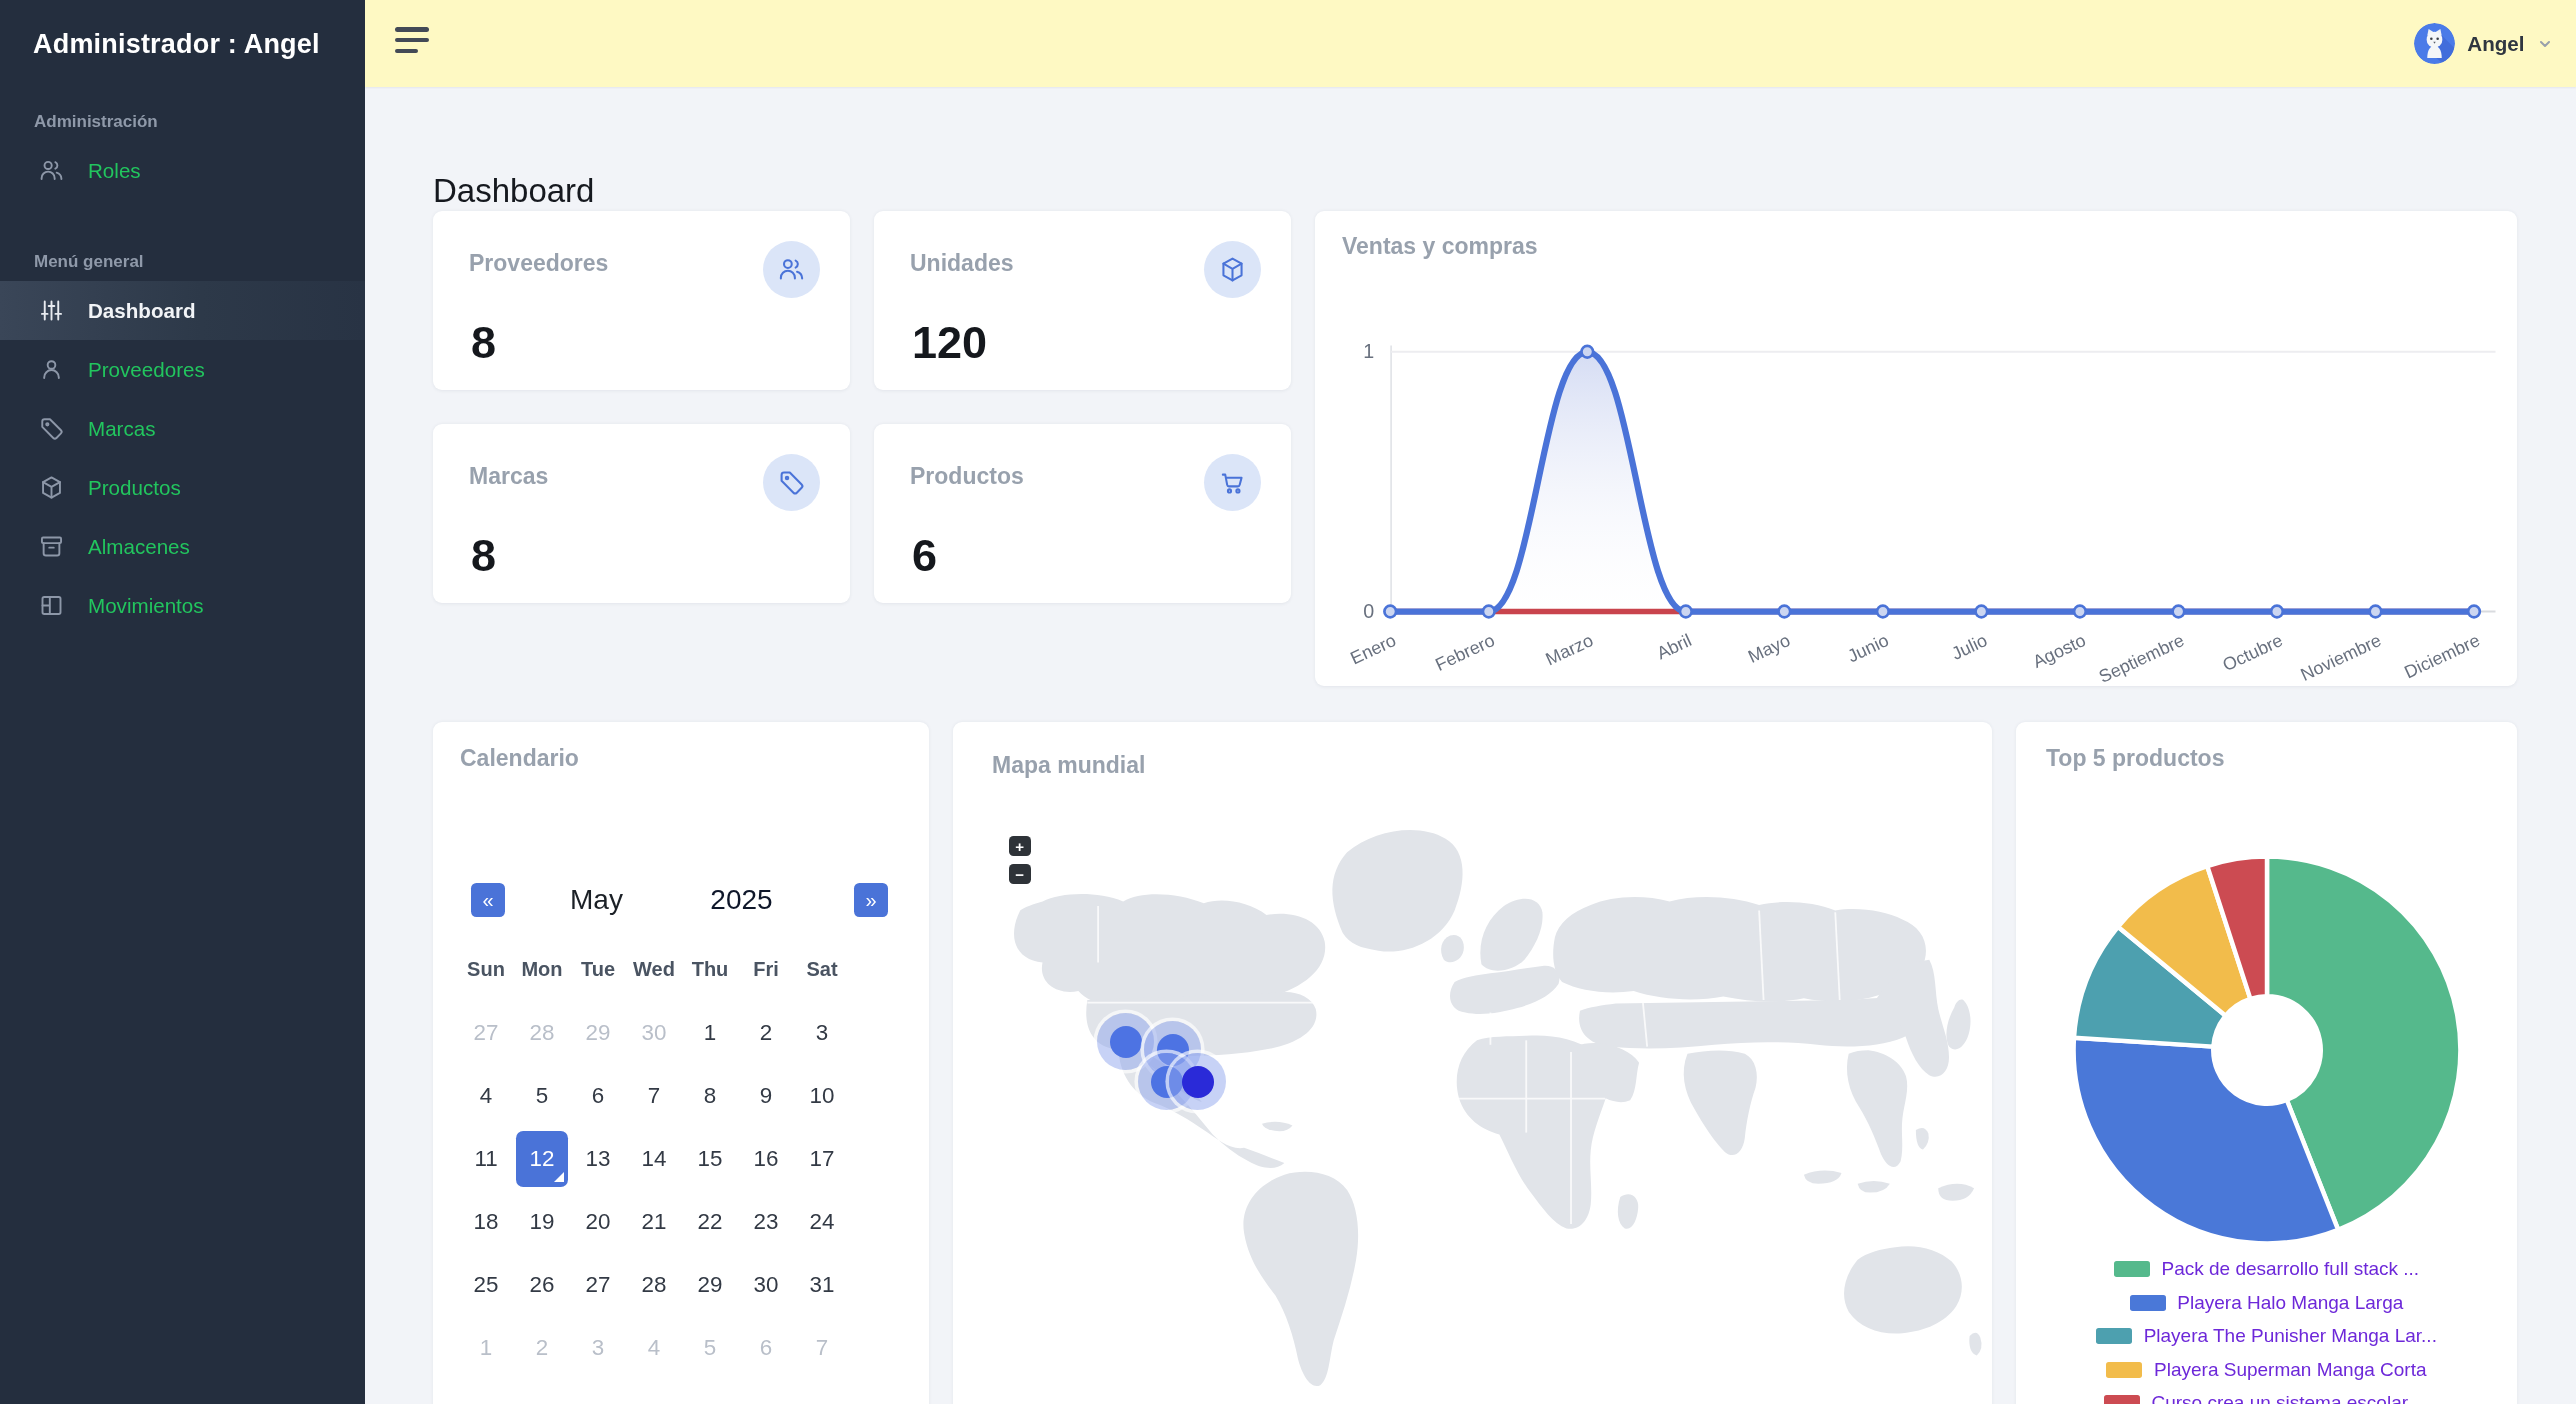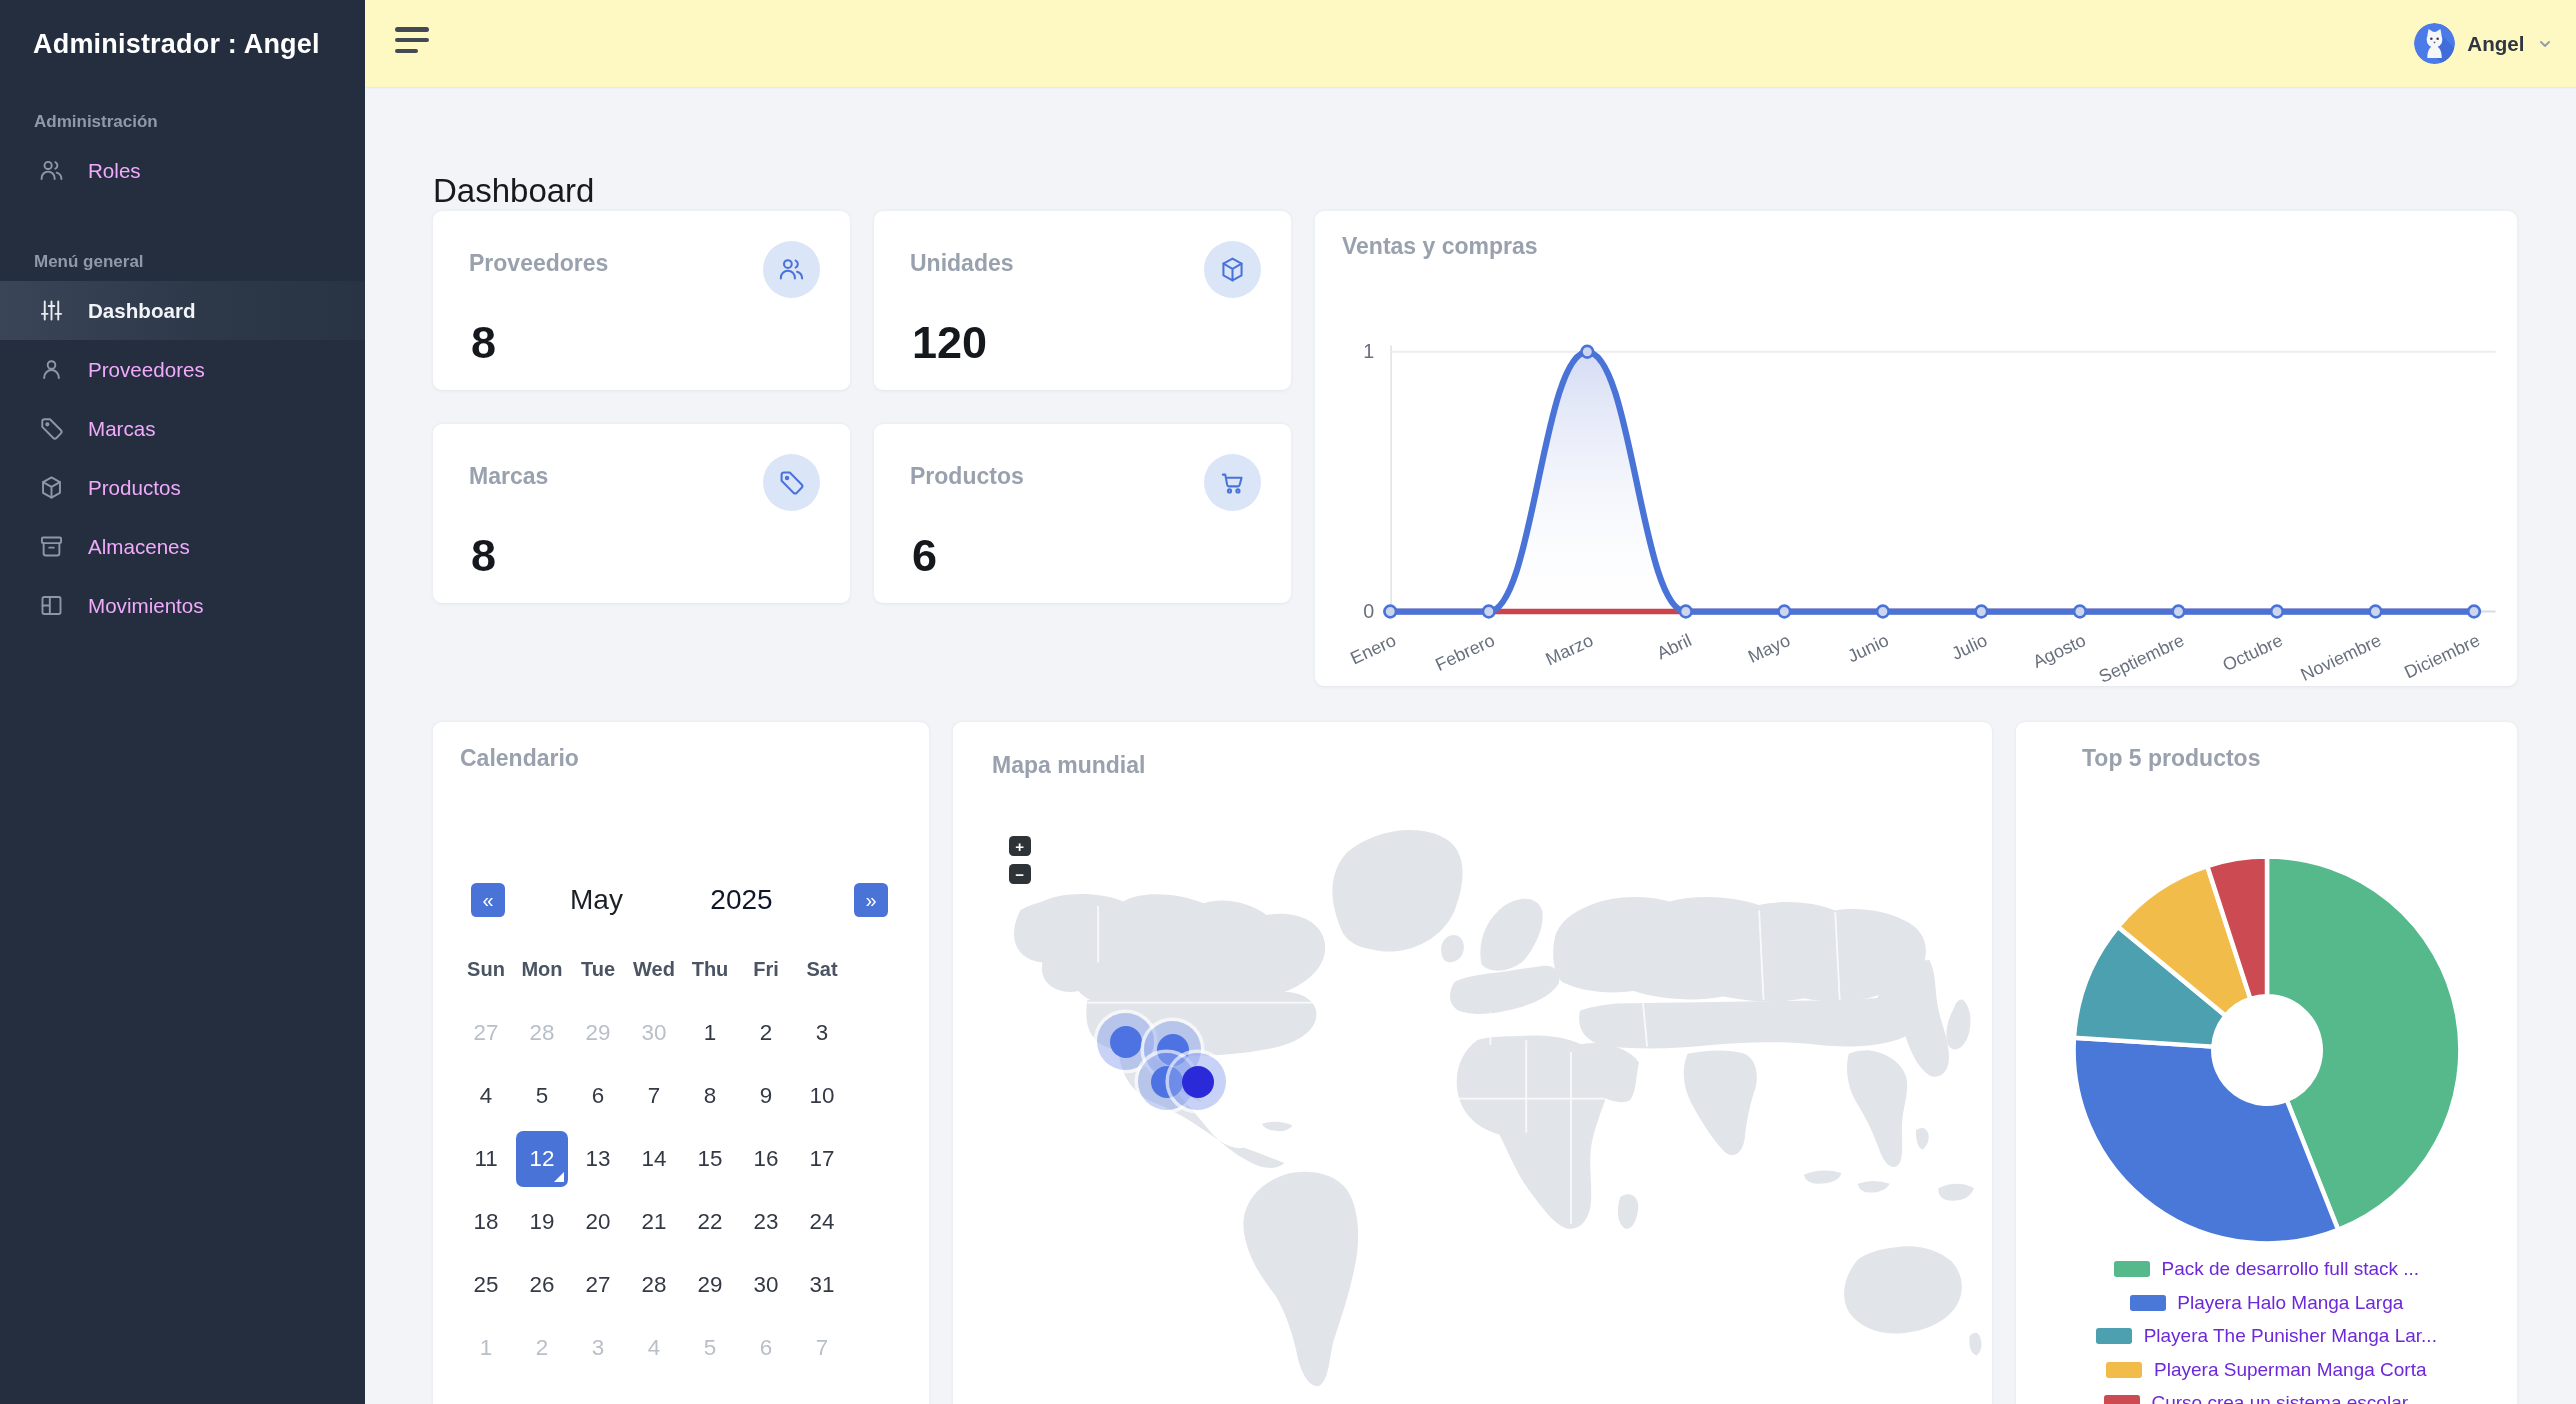--- a/index.html
+++ b/index.html
@@ -3,21 +3,21 @@
 <meta charset="utf-8">
 <style>
   html,body{margin:0;padding:0;width:2576px;height:1404px;overflow:hidden;
     font-family:"Liberation Sans","DejaVu Sans",sans-serif;background:#f2f4f8;}
   .app{position:relative;width:2576px;height:1404px;}
 
   
   .sidebar{position:absolute;left:0;top:0;width:365px;height:1404px;background:#242e3e;z-index:10;}
   .sidebar-title{color:#ffffff;font-size:27px;font-weight:700;padding:29px 0 0 33px;letter-spacing:0.2px;}
   .side-section-label{color:#8f99a9;font-size:17px;font-weight:600;padding-left:34px;margin-top:52px;margin-bottom:9px;}
-  .side-item{display:flex;align-items:center;height:59px;padding-left:38px;color:#f0abfc;font-size:20.6px;cursor:pointer;}
+  .side-item{display:flex;align-items:center;height:59px;padding-left:38px;color:#22c55e;font-size:20.6px;cursor:pointer;}
   .side-item .sicon{width:27px;height:27px;margin-right:23px;flex:0 0 auto;color:#8d97a8;}
   .side-item .sicon svg{width:27px;height:27px;display:block;}
   .side-item.active{background:linear-gradient(90deg,#3a4658 0%,#2d3949 55%,#283344 100%);color:#f2f4f7;font-weight:600;}
   .side-item.active .sicon{color:#e8ebf0;}
 
   
   .topbar{position:absolute;left:365px;top:0;right:0;height:87px;background:#fef9c3;box-shadow:0 0.9px 1.8px rgba(16,24,40,.06);z-index:9;}
   .hamburger{position:absolute;left:30px;top:27px;width:36px;height:34px;cursor:pointer;}
   .hamburger i{display:block;height:4.5px;border-radius:2.7px;background:#434a56;margin-bottom:6.3px;}
   .hamburger i:nth-child(1){width:34px;}
@@ -78,21 +78,21 @@
   .zoom-btn{position:absolute;left:56px;width:21.5px;height:20px;border-radius:4.5px;background:#2e3338;color:#fff;
     display:flex;align-items:center;justify-content:center;font-size:15px;font-weight:700;cursor:pointer;z-index:4;line-height:1;}
   .zoom-in{top:114px;}
   .zoom-out{top:142px;}
   .marker{position:absolute;width:57px;height:57px;border-radius:50%;
     background:rgba(143,166,238,.5);box-shadow:0 0 0 3.6px rgba(255,255,255,.65);z-index:3;}
   .marker::after{content:"";position:absolute;left:12.5px;top:12.5px;width:32px;height:32px;border-radius:50%;background:#4d73e3;}
   .marker.dark::after{background:#2a2ad8;}
 
   .top5-card{left:2016px;top:722px;width:501px;height:717px;}
-  .top5-card .card-title{position:absolute;left:30px;top:23px;margin-left:36px;}
+  .top5-card .card-title{position:absolute;left:30px;top:23px;}
   .donut-svg{position:absolute;left:54px;top:131px;width:394px;height:394px;}
   .donut-legend{position:absolute;left:0;right:0;top:536px;display:flex;flex-direction:column;align-items:center;gap:11.6px;}
   .dl-row{display:flex;align-items:center;gap:11.6px;}
   .dl-swatch{width:36px;height:16px;border-radius:2.7px;}
   .dl-label{font-size:19px;color:#6d28d9;}
 </style>
 </head>
 <body>
 
 <div class="app">

